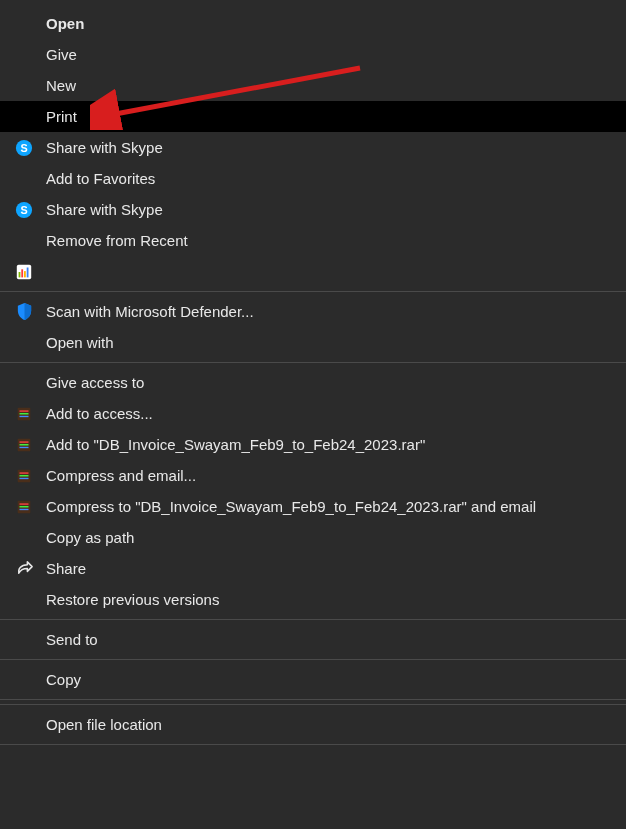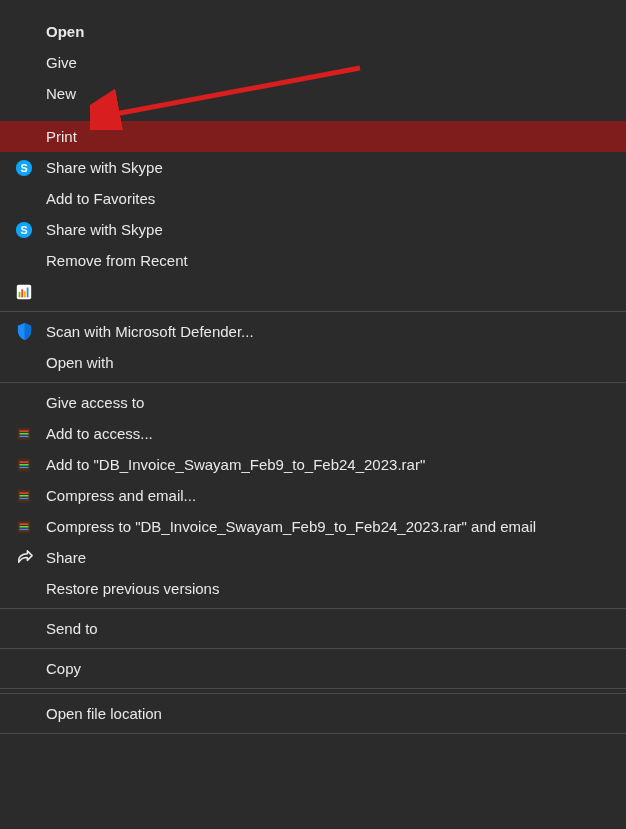--- a/index.html
+++ b/index.html
@@ -11,33 +11,32 @@
       background: #2b2b2b;
       font-family: "Segoe UI", Tahoma, sans-serif;
       font-size: 15px;
       color: #e8e8e8;
       width: 626px;
       height: 829px;
       position: relative;
       overflow: hidden;
     }
     .menu {
-      padding-top: 16px;
+      padding-top: 8px;
     }
     .menu-item {
       display: flex;
       align-items: center;
       height: 31px;
       padding-left: 46px;
       cursor: default;
       position: relative;
     }
     .menu-item.highlighted {
-      background: #7f1d1d;
-      margin-top: 12px;
+      background: #000000;
     }
     .menu-item.bold {
       font-weight: 600;
     }
     .icon {
       position: absolute;
       left: 14px;
       width: 20px;
       height: 20px;
       display: flex;
@@ -163,20 +162,23 @@
     <div class="menu-item">
       <span class="icon">
         <svg viewBox="0 0 20 20" width="18" height="18">
           <rect x="3" y="3" width="14" height="14" rx="1" fill="#4a2e1a"></rect>
           <rect x="5" y="6" width="10" height="1.5" fill="#ff4444"></rect>
           <rect x="5" y="9" width="10" height="1.5" fill="#44ff44"></rect>
           <rect x="5" y="12" width="10" height="1.5" fill="#4488ff"></rect>
         </svg>
       </span>
       <span>Compress to "DB_Invoice_Swayam_Feb9_to_Feb24_2023.rar" and email</span>
+    </div>
+    <div class="menu-item">
+      <span>Copy as path</span>
     </div>
     <div class="menu-item">
       <span class="icon">
         <svg viewBox="0 0 20 20" width="19" height="19" fill="none" stroke="#e8e8e8" stroke-width="1.6">
           <path d="M4 12 C4 12 5 6 13 6 L13 3 L18 8 L13 13 L13 10 C7 10 5 13 4 15 Z" stroke-linejoin="round"></path>
         </svg>
       </span>
       <span>Share</span>
     </div>
     <div class="menu-item">

